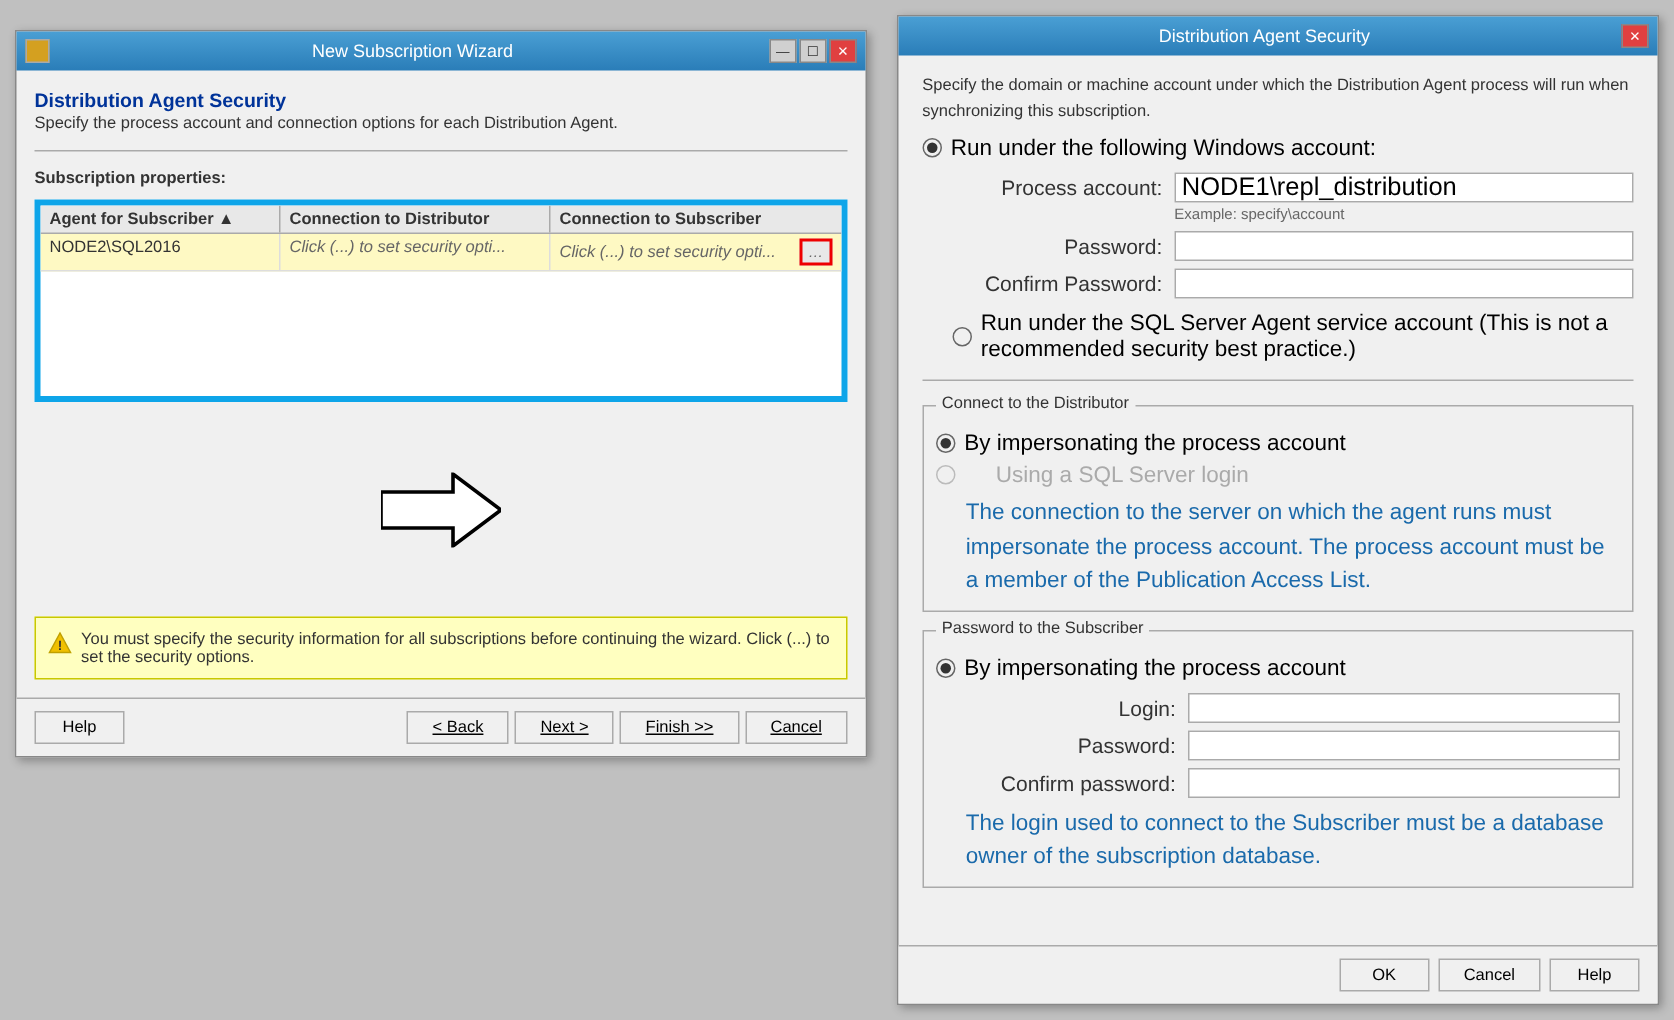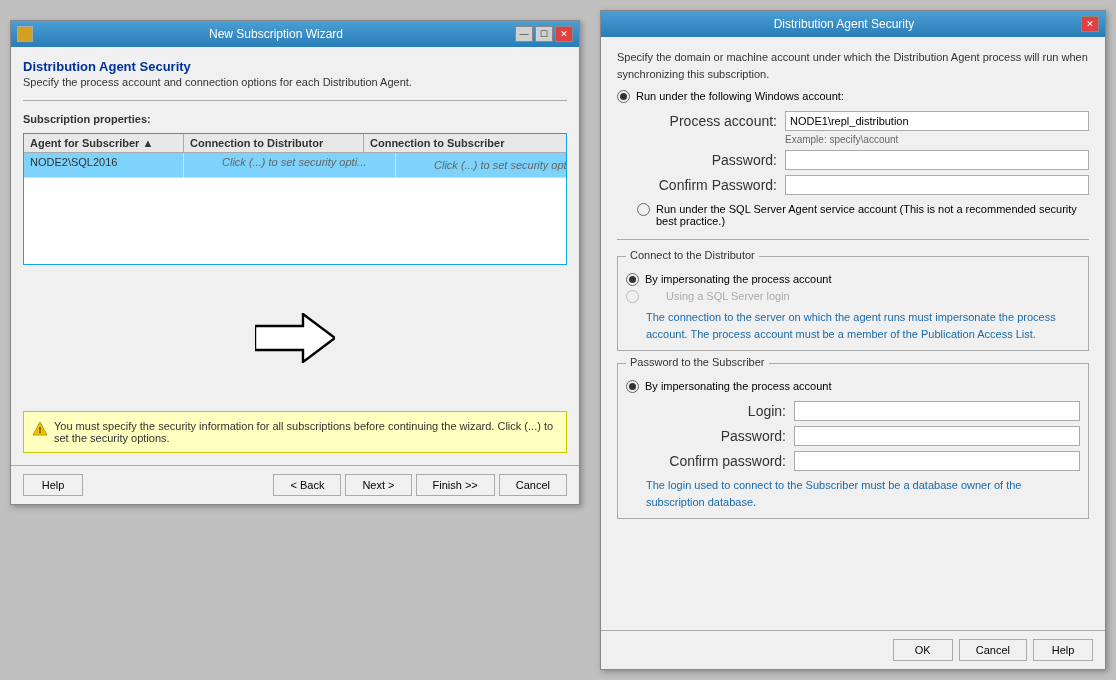--- a/index.html
+++ b/index.html
@@ -102,21 +102,21 @@
     }
 
     .subscription-label {
       font-size: 11px;
       font-weight: bold;
       color: #333;
     }
 
     
     .sub-table {
-      border: 1px solid #0ea5e9;
+      border: 4px solid #0ea5e9;
       background: white;
       flex: 1;
       overflow: hidden;
     }
 
     .table-header {
       display: flex;
       background: #e8e8e8;
       border-bottom: 1px solid #aaa;
     }
@@ -133,23 +133,22 @@
     }
 
     .th:last-child { border-right: none; }
 
     .th-agent { width: 160px; }
     .th-dist { width: 180px; }
     .th-sub { flex: 1; }
 
     .table-row {
       display: flex;
-      background: #7dd3fc;
+      background: #fef9c3;
       border-bottom: 1px solid #ddd;
-      gap: 32px;
     }
 
     .td {
       padding: 3px 6px;
       font-size: 11px;
       color: #333;
       border-right: 1px solid #ddd;
       overflow: hidden;
       text-overflow: ellipsis;
       white-space: nowrap;
@@ -222,20 +221,21 @@
       border: 1px solid #aaa;
       font-size: 11px;
       cursor: pointer;
       min-width: 60px;
       text-align: center;
     }
 
     .btn-group {
       display: flex;
       gap: 4px;
+      text-decoration: underline;
     }
 
     
     .right-window {
       width: 510px;
       height: 660px;
       background: #f0f0f0;
       border: 1px solid #888;
       display: flex;
       flex-direction: column;
@@ -264,22 +264,23 @@
     }
 
     .description-text {
       font-size: 11px;
       color: #333;
       line-height: 1.5;
     }
 
     .radio-option {
       display: flex;
+      align-items: center;
       gap: 6px;
-      font-size: 11px;
+      font-size: 15px;
       cursor: pointer;
     }
 
     .radio-circle {
       width: 13px;
       height: 13px;
       border-radius: 50%;
       border: 1.5px solid #666;
       display: flex;
       align-items: center;
@@ -309,21 +310,21 @@
 
     .form-label {
       font-size: 14px;
       color: #333;
       text-align: right;
     }
 
     .form-input {
       border: 1px solid #aaa;
       padding: 2px 4px;
-      font-size: 11px;
+      font-size: 17px;
       height: 20px;
       background: white;
       width: 100%;
     }
 
     .example-text {
       font-size: 10px;
       color: #666;
       grid-column: 2;
       margin-top: -2px;
@@ -346,21 +347,21 @@
       position: absolute;
       top: -8px;
       left: 8px;
       background: #f0f0f0;
       padding: 0 4px;
       font-size: 11px;
       color: #333;
     }
 
     .info-text {
-      font-size: 11px;
+      font-size: 15px;
       color: #1a6aab;
       line-height: 1.5;
       margin-left: 20px;
     }
 
     .disabled-label {
       color: #aaa;
       margin-left: 21px;
     }
 

